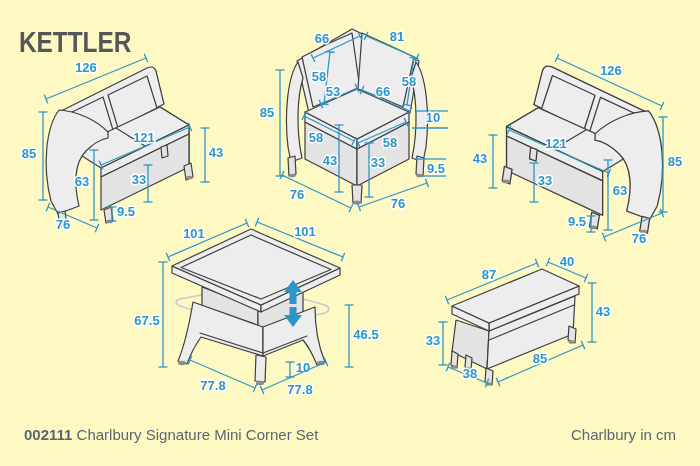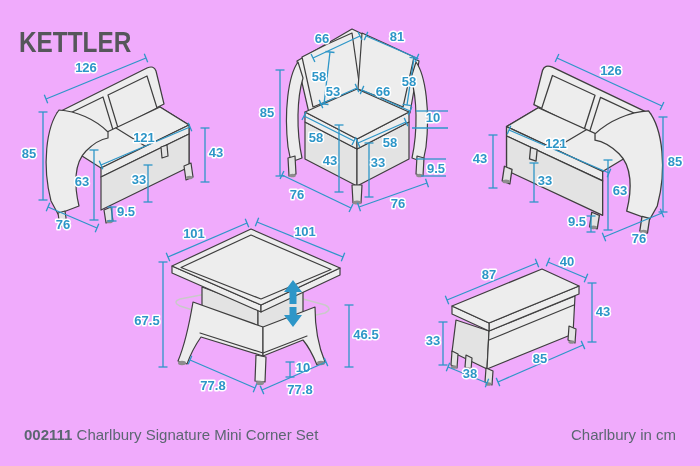--- a/index.html
+++ b/index.html
@@ -1,20 +1,20 @@
 <!DOCTYPE html>
 <html style="--accent: #2d96c8; --furn-fill: #ededed; --furn-line: #3e3e3e; --ghost: #c9c9c9; --logo: #55565a; --footer-text: #5c6672;"><head>
 <meta charset="utf-8">
 <style>
   :root{
     --accent:#2d96c8; --furn-fill:#ededed; --furn-line:#3e3e3e;
     --shade:#e3e3e3; --ghost:#c9c9c9; --logo:#55565a; --footer-text:#5c6672;
   }
   html,body{margin:0;padding:0;background:#fff;}
-  .stage{position:relative;width:700px;height:466px;background:#f0abfc;overflow:hidden;
+  .stage{position:relative;width:700px;height:466px;background:#fef9c3;overflow:hidden;
          font-family:"Liberation Sans",sans-serif;}
   .logo{position:absolute;left:19px;top:26px;font-size:29px;font-weight:700;
         color:var(--logo);letter-spacing:0px;transform:scaleX(0.84);transform-origin:left center;
         white-space:nowrap;}
   .footer{position:absolute;left:0;right:0;top:426px;display:flex;justify-content:space-between;
           padding:0 24px;color:var(--footer-text);font-size:15px;gap:24px;}
   .footer .code{font-weight:700;}
   svg{position:absolute;left:0;top:0;}
   .furn path,.furn ellipse{fill:var(--furn-fill);stroke:var(--furn-line);stroke-width:1.2;
         stroke-linejoin:round;stroke-linecap:round;}

